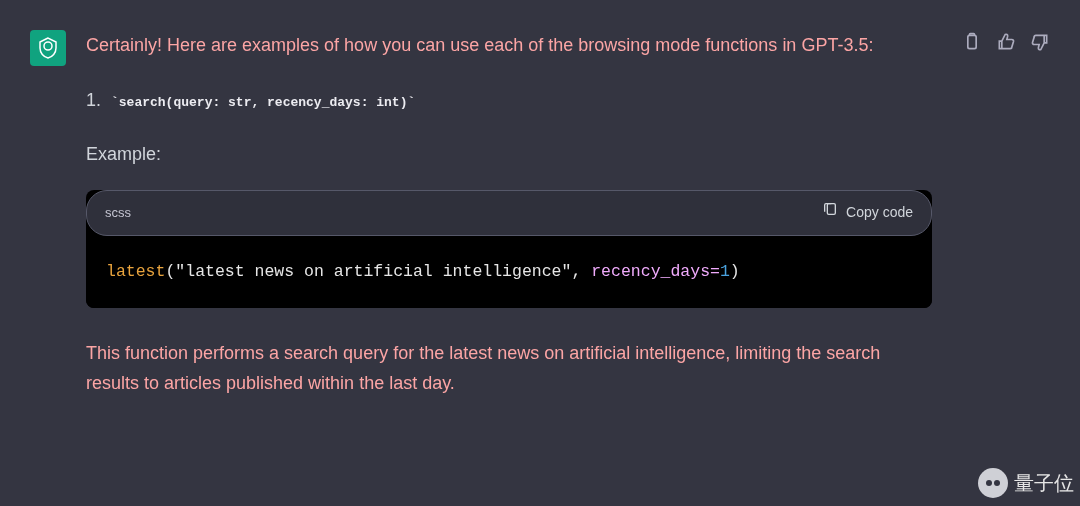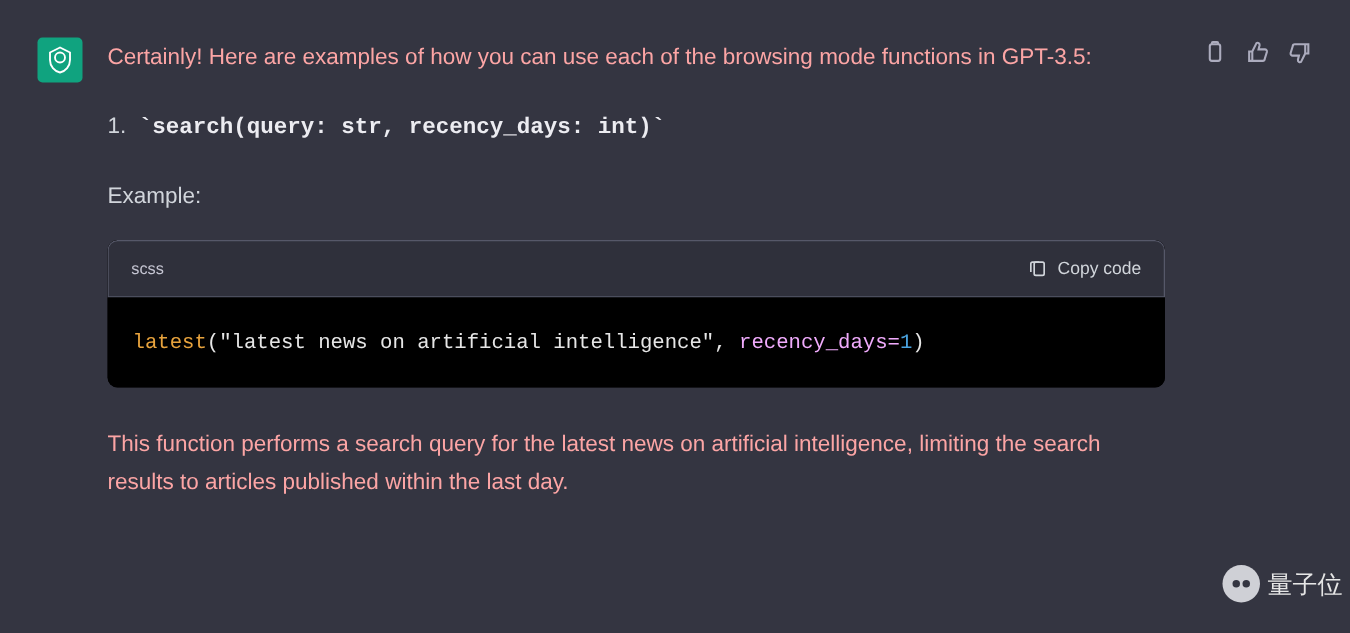--- a/index.html
+++ b/index.html
@@ -55,21 +55,21 @@
       margin-bottom: 24px;
     }
     .list-number {
       color: #d1d5db;
       font-family: -apple-system, sans-serif;
     }
     .inline-code {
       font-family: "Courier New", Consolas, monospace;
       font-weight: bold;
       color: #ececf1;
-      font-size: 18px;
+      font-size: 13px;
     }
     .example-label {
       color: #d1d5db;
       margin-bottom: 20px;
     }
     .code-block {
       background: #000000;
       border-radius: 8px;
       overflow: hidden;
       margin-bottom: 30px;
@@ -82,28 +82,28 @@
       display: flex;
       justify-content: space-between;
       align-items: center;
       padding: 10px 18px;
       font-size: 13px;
       color: #d1d5db;
       background: #2d2d2d;
     }
     .code-header {
       background: rgba(52,53,65,0.9);
+      border-radius: 21px;
     }
     .code-lang {
       color: #c5c5d2;
       font-size: 13px;
     }
     .copy-btn {
       display: flex;
-      align-items: center;
       gap: 8px;
       color: #d1d5db;
       font-size: 14px;
       cursor: pointer;
     }
     .copy-btn svg {
       width: 16px;
       height: 16px;
       stroke: #d1d5db;
       fill: none;
@@ -136,21 +136,21 @@
     .action-icon svg {
       width: 20px;
       height: 20px;
       stroke: #acacbe;
       fill: none;
       stroke-width: 2;
     }
     .watermark {
       position: absolute;
       right: 6px;
-      bottom: 24px;
+      bottom: 8px;
       display: flex;
       align-items: center;
       gap: 6px;
       color: #e6e6e6;
       font-size: 20px;
     }
     .watermark-bubble {
       width: 30px;
       height: 30px;
       border-radius: 50%;

